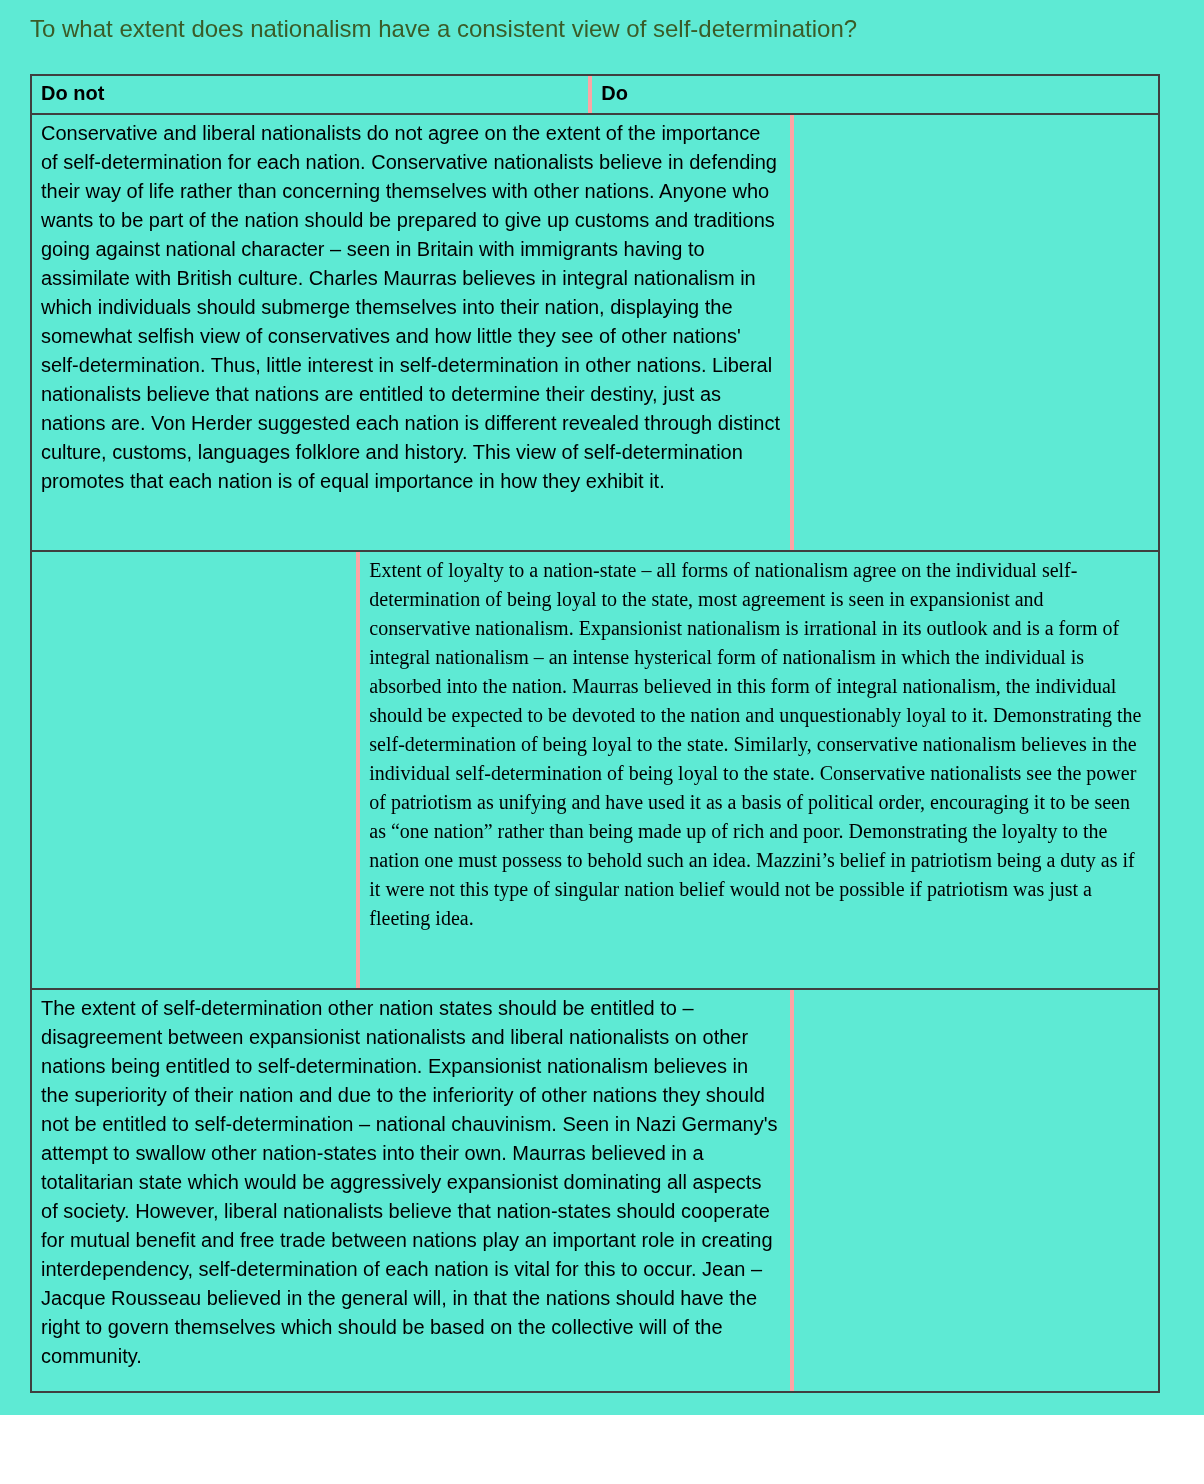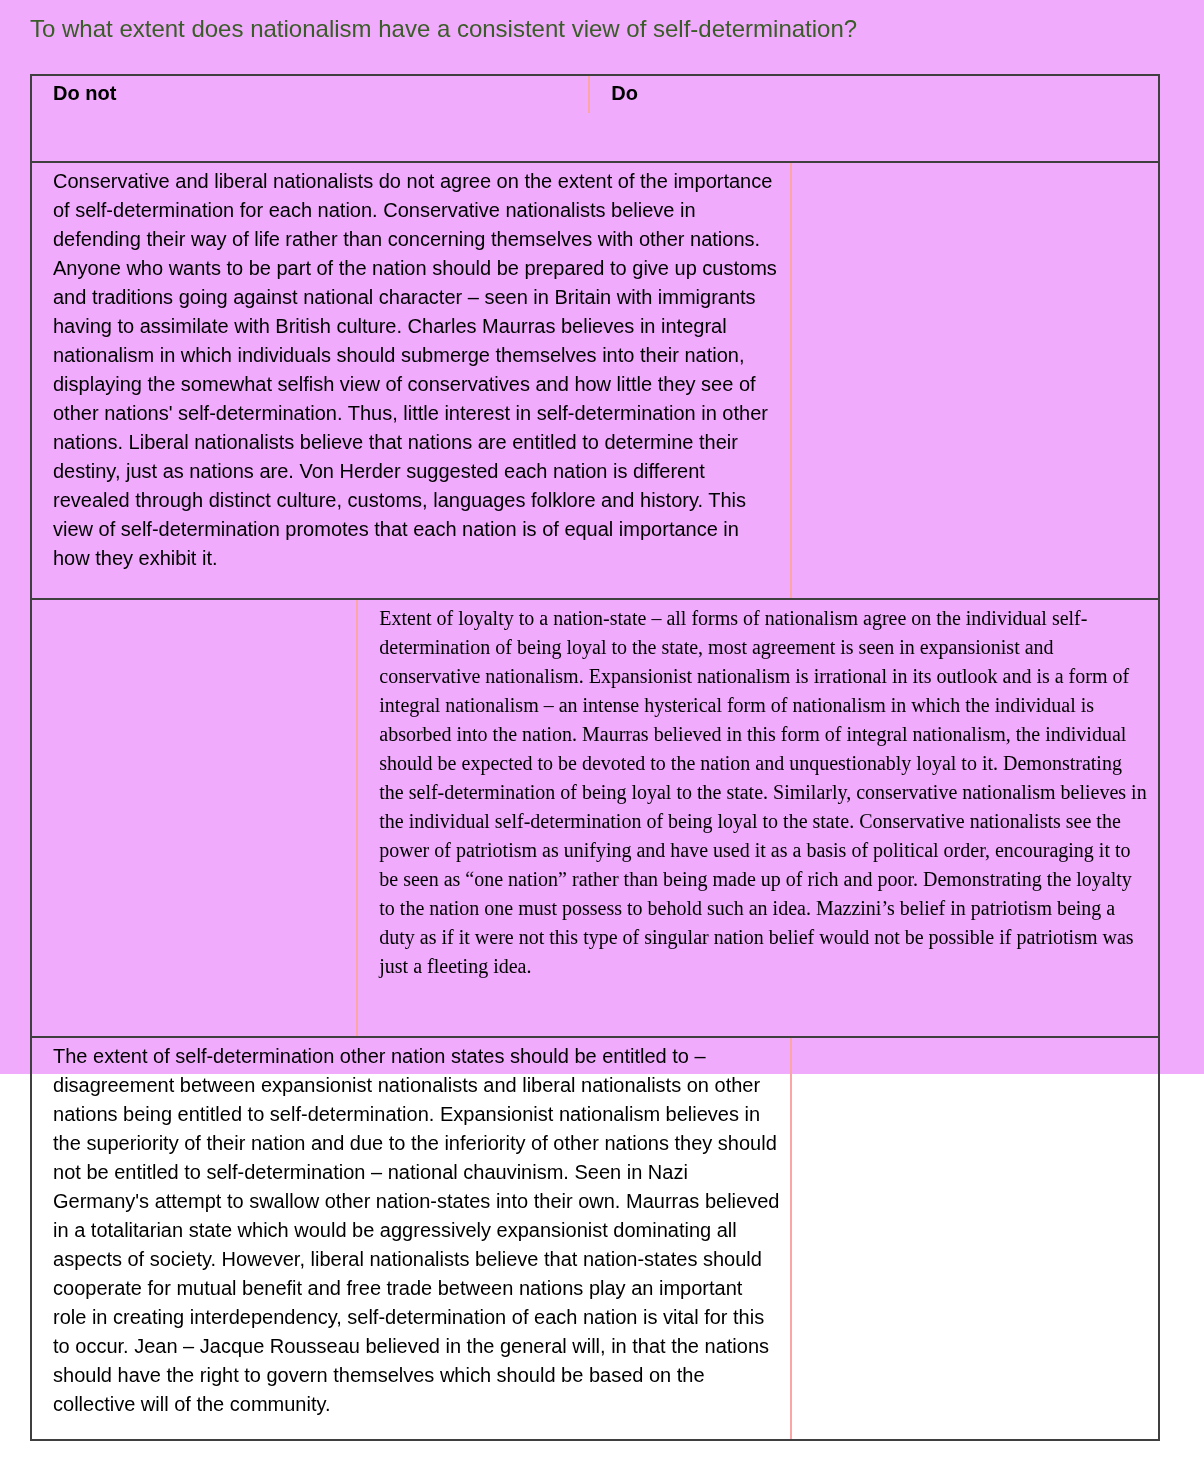--- a/index.html
+++ b/index.html
@@ -10,22 +10,22 @@
   body {
     width: 1204px;
     height: 1484px;
     font-family: "Liberation Sans", sans-serif;
     color: #000000;
     position: relative;
     box-sizing: border-box;
   }
   .page {
     width: 1204px;
-    height: 1074px;
-    background: #f0abfc;
+    height: 1415px;
+    background: #5eead4;
     box-sizing: border-box;
     padding: 14px 30px 0 30px;
   }
   .doc-title {
     color: #3a5c28;
     font-size: 24px;
     font-weight: 400;
     line-height: 1.25;
     margin: 0 0 0 0;
     letter-spacing: 0px;
@@ -39,45 +39,45 @@
   .t-row {
     display: flex;
     align-items: stretch;
     box-sizing: border-box;
   }
   .t-row + .t-row {
     border-top: 2px solid #3f3f3f;
   }
   .t-cell {
     box-sizing: border-box;
-    padding: 4px 10px 6px 21px;
+    padding: 4px 10px 6px 9px;
     font-size: 20px;
     line-height: 29px;
     color: #000000;
   }
   .t-cell.divider {
-    border-left: 2px solid #fca5a5;
+    border-left: 4px solid #fca5a5;
   }
   
   .row-header { min-height: 33px; }
   .hdr-cell {
     font-weight: bold;
     font-size: 20px;
     line-height: 27px;
     padding-top: 4px;
   }
   .hdr-left  { width: 49.4%; }
   .hdr-right { width: 50.6%; }
   
   .row-left-text .cell-text  { width: 67.35%; }
   .row-left-text .cell-empty { width: 32.65%; }
   
   .row-right-text .cell-empty { width: 28.8%; }
   .row-right-text .cell-text  { width: 71.2%; }
-  .row-1 { min-height: 437px; margin-top: 48px; }
+  .row-1 { min-height: 437px; }
   .row-2 { min-height: 438px; font-family: Liberation Serif, serif; }
   .row-3 { min-height: 403px; justify-content: flex-end; }
 </style>
 </head>
 <body>
 
 <div class="page">
 
   <h1 class="doc-title">To what extent does nationalism have a consistent view of self-determination?</h1>
 

